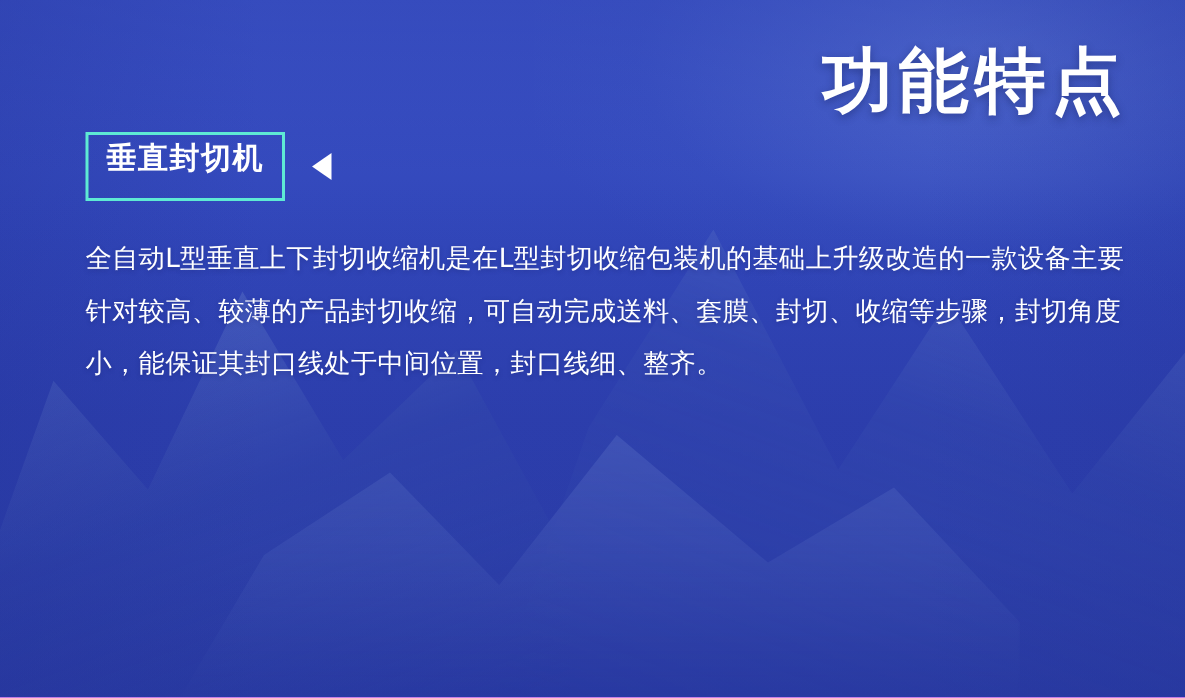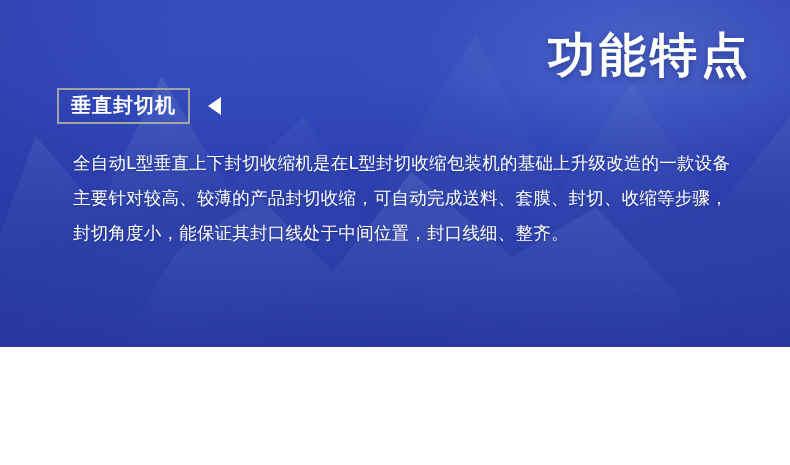--- a/index.html
+++ b/index.html
@@ -8,21 +8,21 @@
   }
   body {
     width: 790px;
     height: 465px;
     overflow: hidden;
     font-family: "Liberation Sans", sans-serif;
   }
   #poster {
     position: relative;
     width: 790px;
-    height: 347px;
+    height: 465px;
     background: #d946ef;
     overflow: hidden;
   }
   
   .bg-base {
     position: absolute;
     inset: 0;
     background:
       linear-gradient(180deg, #3c53c8 0%, #3146b9 35%, #2d3fae 60%, #2b3da8 100%);
   }
@@ -95,26 +95,26 @@
   .sec1 { top: 88px; }
   .sec2 { top: 270px; }
 
   .head-row {
     display: flex;
     align-items: center;
     gap: 14px;
   }
   .tag {
     display: inline-block;
-    border: 2px solid #a3a3a3;
+    border: 2px solid #5eead4;
     color: #ffffff;
     font-size: 20px;
     font-weight: bold;
     letter-spacing: 1px;
-    padding: 5px 12px 7px 12px;
+    padding: 5px 12px 17px 12px;
     line-height: 1;
     white-space: nowrap;
     font-family: "DejaVu Sans", "Liberation Sans", sans-serif;
   }
   .arrow {
     width: 0;
     height: 0;
     border-top: 9px solid transparent;
     border-bottom: 9px solid transparent;
     border-right: 13px solid #ffffff;
@@ -122,21 +122,21 @@
   }
   .body-text {
     margin-top: 22px;
     color: #ffffff;
     font-size: 17.5px;
     line-height: 35px;
     letter-spacing: 0.2px;
     font-family: "DejaVu Sans", "Liberation Sans", sans-serif;
     text-shadow: 0 1px 3px rgba(25,35,105,0.35);
   }
-  .body-text p { margin: 16px; }
+  .body-text p { margin: 0; }
 </style>
 </head>
 <body>
 
 <div id="poster">
   <div class="bg-base"></div>
   <div class="bg-glow-top"></div>
   <div class="bg-mountain-3"></div>
   <div class="bg-mountain-1"></div>
   <div class="bg-mountain-2"></div>

